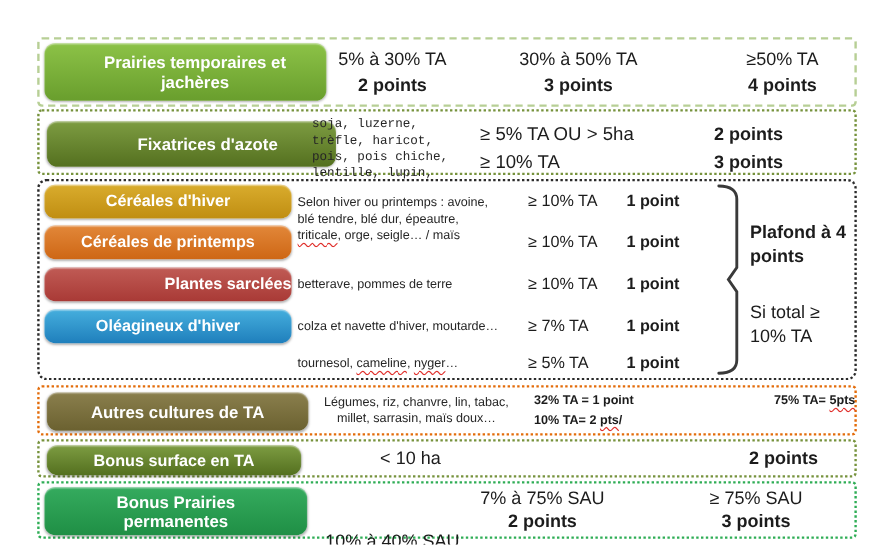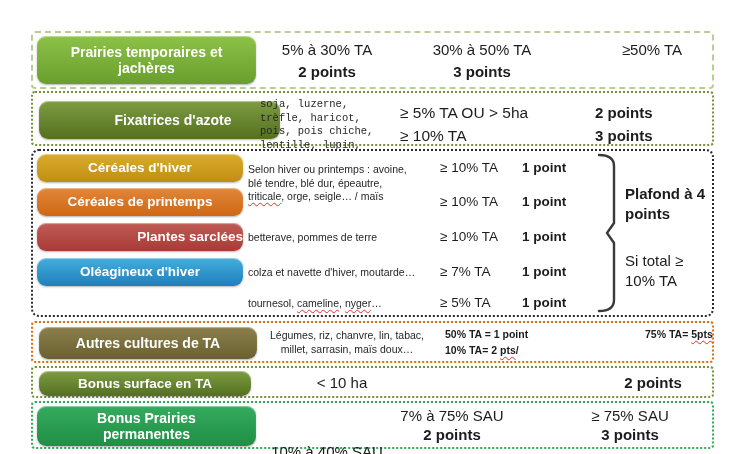--- a/index.html
+++ b/index.html
@@ -37,33 +37,34 @@
   .center{text-align:center;}
   .nowrap{white-space:nowrap;}
   .scale-col{font-size:10.5px;font-weight:bold;line-height:1.5;color:#1c1c1c;}
 </style>
 </head>
 <body>
 
 <div id="canvas">
 
   <div class="section" id="s1">
-    <div class="btn g-green" style="left:4px;top:3px;width:219px;height:48px;font-size:14px;">
+    <div class="btn g-green" style="left:4px;top:3px;width:219px;height:48px;font-size:14px;padding-left:16px;">
       <span style="max-width:190px;">Prairies temporaires et jachères</span>
     </div>
     <div class="abs center" style="left:214px;top:8px;width:160px;">
       <div class="range">5% à 30% TA</div>
       <div class="pts" style="margin-top:5px;">2 points</div>
     </div>
     <div class="abs center" style="left:369px;top:8px;width:160px;">
       <div class="range">30% à 50% TA</div>
       <div class="pts" style="margin-top:5px;">3 points</div>
     </div>
     <div class="abs center" style="left:539px;top:8px;width:160px;">
       <div class="range">≥50% TA</div>
+      <div class="pts" style="margin-top:5px;">4 points</div>
     </div>
   </div>
 
   <div class="section" id="s2">
     <div class="btn g-olive" style="left:6px;top:8px;width:214px;height:38px;font-size:14px;padding-left:27px;">
       <span>Fixatrices d'azote</span>
     </div>
     <div class="abs small" style="left:227px;top:5px;width:132px;font-family:Liberation Mono, monospace;">soja, luzerne, trèfle, haricot, pois, pois chiche, lentille, lupin, fève…</div>
     <div class="abs nowrap" style="left:367px;top:11px;font-size:15.5px;">≥ 5% TA OU &gt; 5ha</div>
     <div class="abs nowrap" style="left:367px;top:34px;font-size:15.5px;">≥ 10% TA</div>
@@ -116,21 +117,21 @@
     <div class="abs" style="left:592px;top:33px;width:90px;font-size:15px;font-weight:bold;line-height:1.3;">Plafond à 4 points</div>
     <div class="abs" style="left:592px;top:100px;width:86px;font-size:15px;line-height:1.3;">Si total ≥ 10% TA</div>
   </div>
 
   <div class="section" id="s4">
     <div class="btn g-brown" style="left:6px;top:4px;width:218px;height:32px;font-size:14px;">
       <span>Autres cultures de TA</span>
     </div>
     <div class="abs small center" style="left:228px;top:6px;width:172px;">Légumes, riz, chanvre, lin, tabac, millet, sarrasin, maïs doux…</div>
     <div class="abs scale-col" style="left:412px;top:4px;width:118px;">
-      <div>50% TA = 1 point</div>
+      <div>32% TA = 1 point</div>
       <div><span>10% TA= 2 </span><span class="sq">pts</span><span>/</span></div>
     </div>
     <div class="abs scale-col" style="left:612px;top:4px;width:68px;">
       <div><span>75% TA= </span><span class="sq">5pts</span></div>
     </div>
   </div>
 
   <div class="section" id="s5">
     <div class="btn g-olive" style="left:6px;top:3px;width:212px;height:25px;font-size:13.5px;">
       <span>Bonus surface en TA</span>

